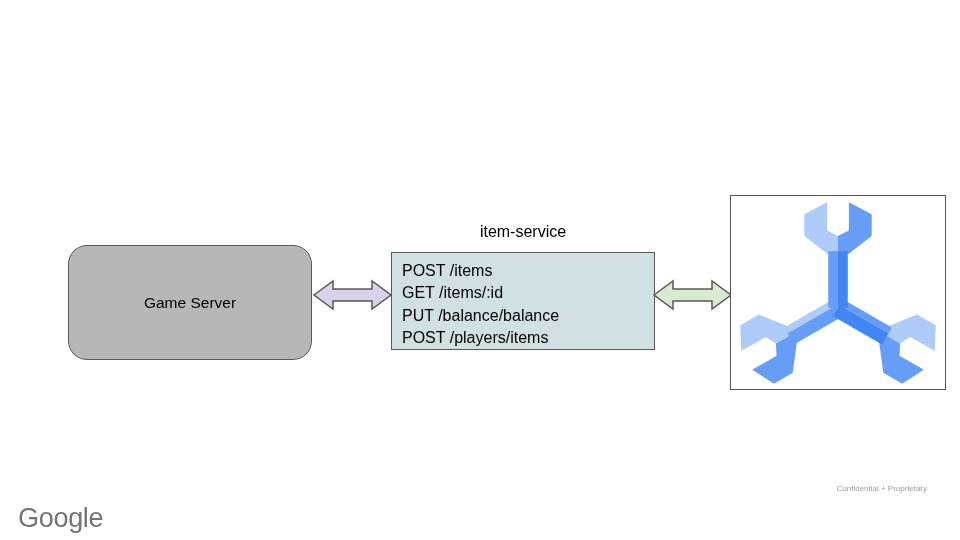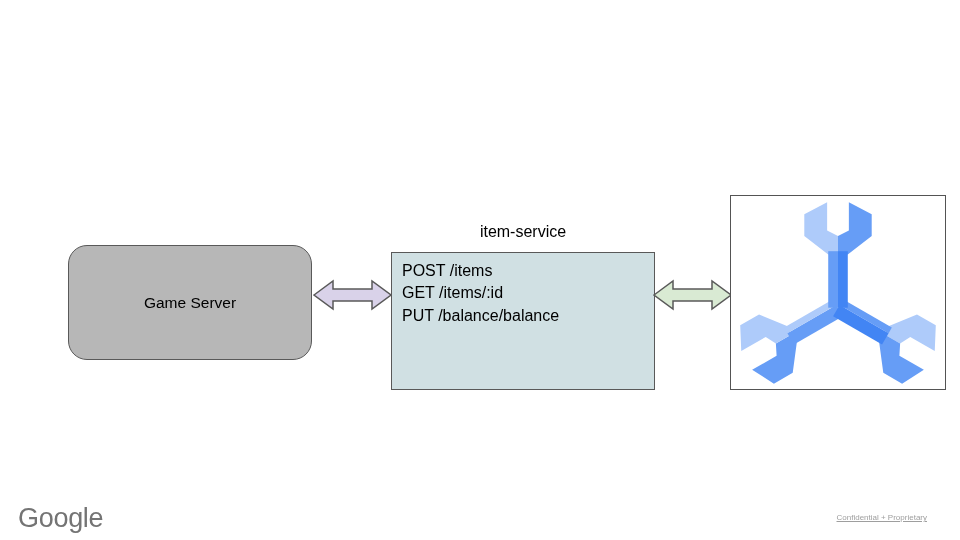--- a/index.html
+++ b/index.html
@@ -15,63 +15,64 @@
     border:1.5px solid #595959; border-radius:19px;
     display:flex; align-items:center; justify-content:center;
   }
   .game-label{ font-size:15.5px; color:#000000; }
 
   .svc-title{
     position:absolute; left:391px; top:223px; width:264px;
     text-align:center; font-weight:normal; font-size:16px; color:#000000;
   }
   .svc-box{
-    left:391px; top:252px; width:264px; height:138px;
+    left:391px; top:252px; width:264px; height:98px;
     border:1.5px solid #595959;
     padding:7px 0 0 10px;
   }
   .endpoint{ font-size:16px; line-height:22.4px; color:#000000; white-space:nowrap; }
 
   .arrow{ position:absolute; width:79px; height:32px; }
   .arrow-left{ left:313px; top:279px; }
   .arrow-right{ left:653px; top:279px; }
 
   .db-box{
     left:730px; top:195px; width:216px; height:195px;
     background:#ffffff; border:1px solid #545454;
     display:flex; align-items:center; justify-content:center;
   }
 
   .google-logo{
     position:absolute; left:18px; top:503px;
     font-size:27px; color:#747474; letter-spacing:-0.3px;
   }
   .conf-note{
-    position:absolute; right:33px; top:513px;
-    font-size:8px; color:#9e9e9e;text-decoration:underline;
+    position:absolute; right:33px; top:484px;
+    font-size:8px; color:#9e9e9e;
   }
 </style>
 </head>
 <body>
 
 <div class="slide">
 
   <div class="shape-box game-box" style="background-color: rgb(183, 183, 183);">
     <span class="game-label">Game Server</span>
   </div>
 
   <svg class="arrow arrow-left" viewBox="0 0 79 32">
     <polygon points="1,16 20,2 20,10 59,10 59,2 78,16 59,30 59,22 20,22 20,30" stroke="#595959" stroke-width="1.5" fill="#d9d2e9"></polygon>
   </svg>
 
   <div class="svc-title">item-service</div>
   <div class="shape-box svc-box" style="background-color: rgb(208, 224, 227);">
     <div class="endpoint">POST /items</div>
     <div class="endpoint">GET /items/:id</div>
     <div class="endpoint">PUT /balance/balance</div>
+    <div class="endpoint">POST /players/items</div>
   </div>
 
   <svg class="arrow arrow-right" viewBox="0 0 79 32">
     <polygon points="1,16 20,2 20,10 59,10 59,2 78,16 59,30 59,22 20,22 20,30" stroke="#595959" stroke-width="1.5" fill="#d9ead3"></polygon>
   </svg>
 
   <div class="shape-box db-box">
     <svg width="200" height="187" viewBox="-92 -100 184 172">
 
       <g transform="rotate(240)">

